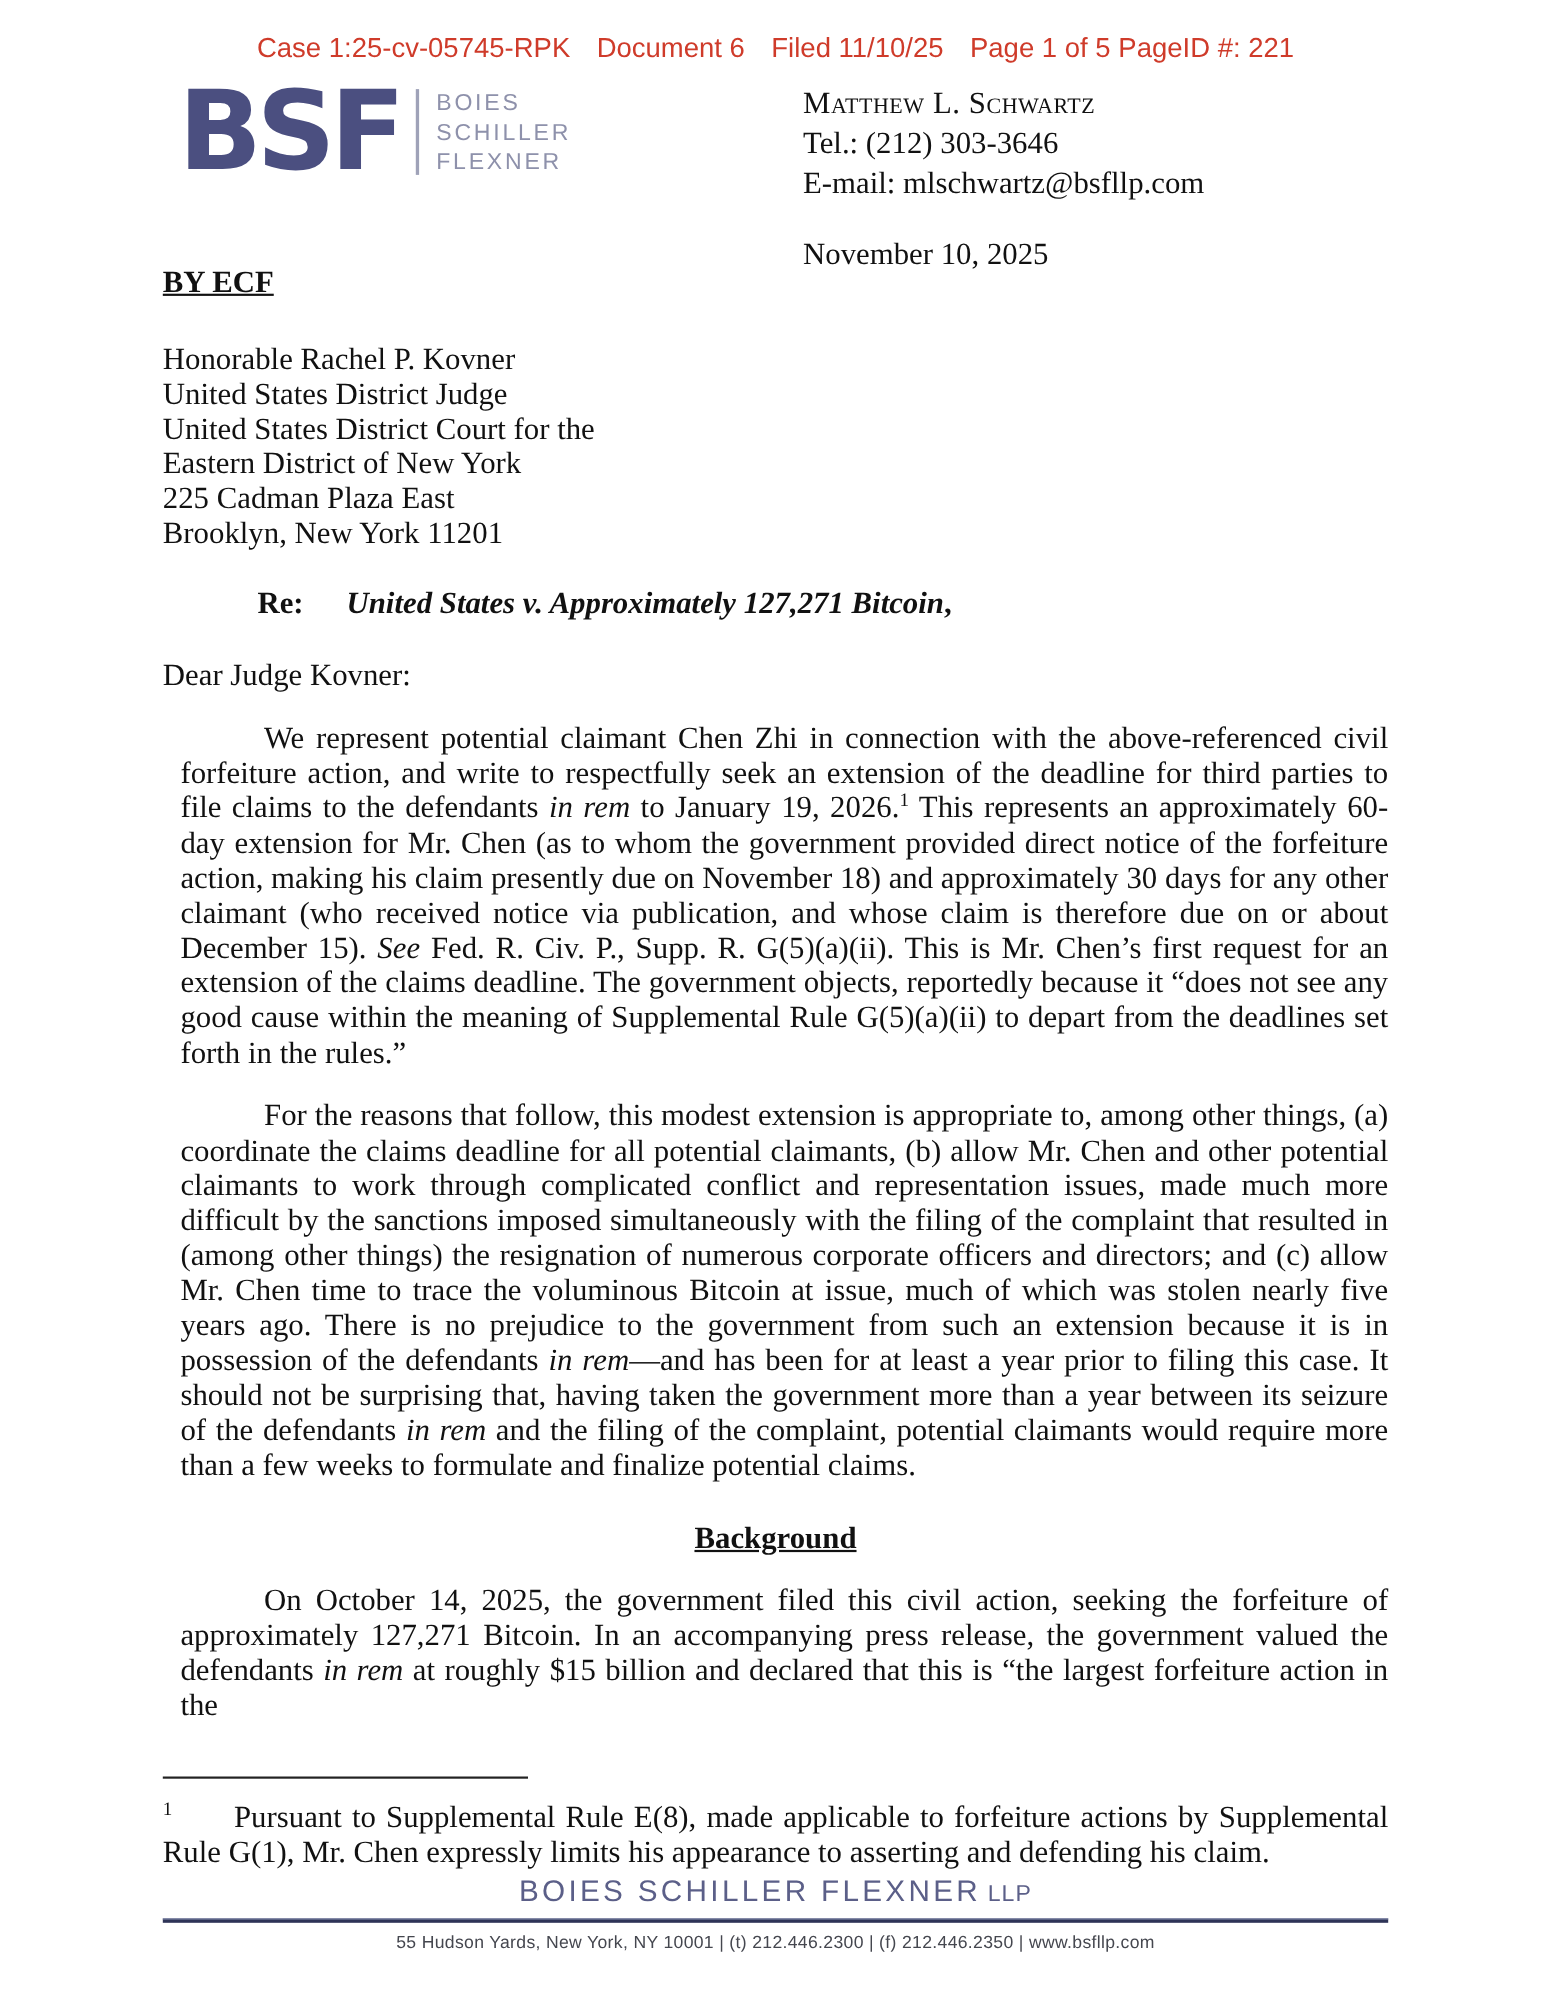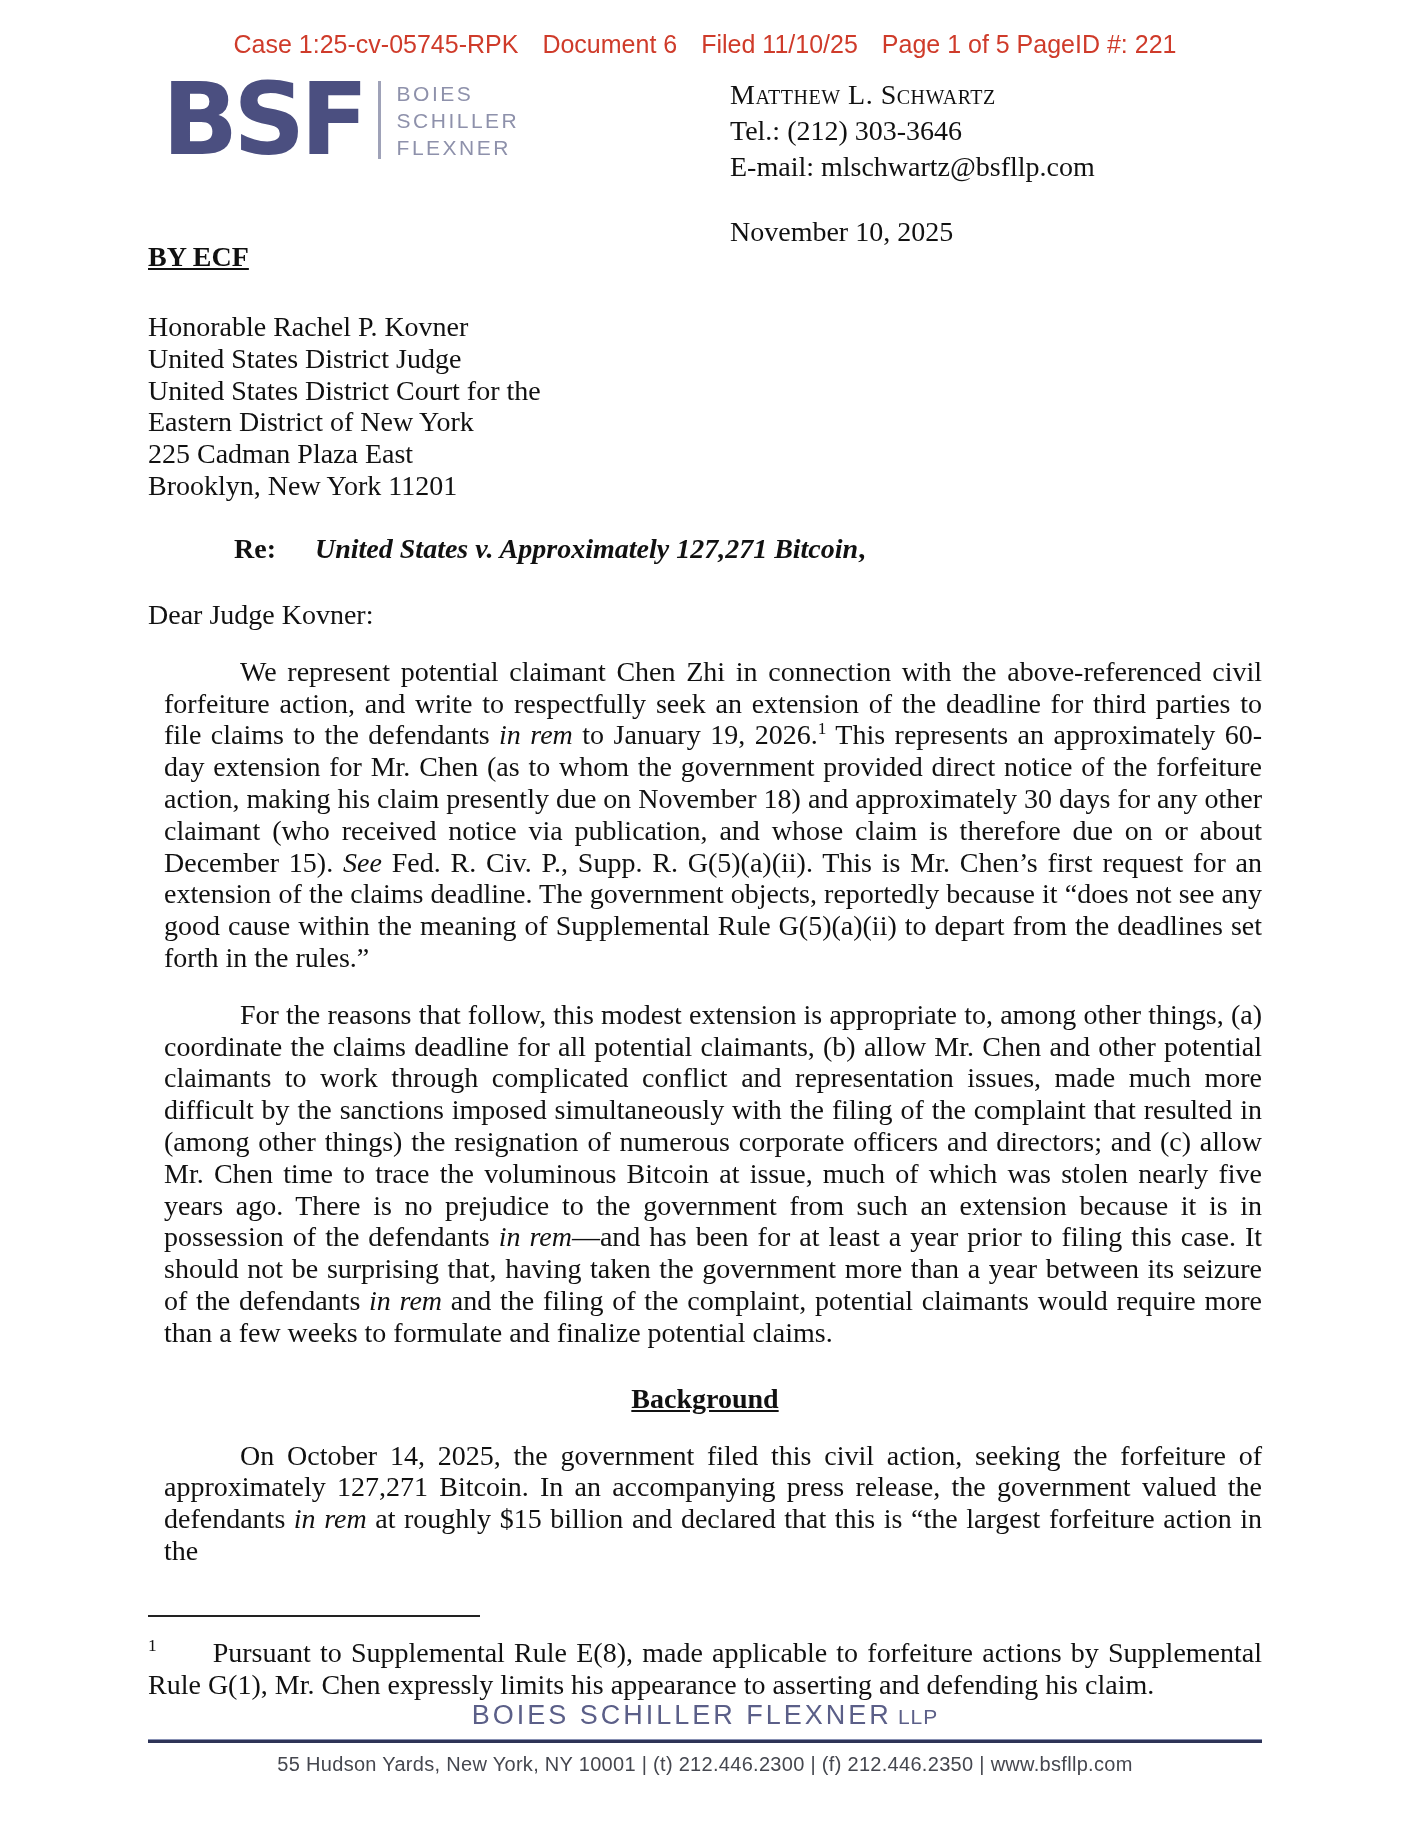--- a/index.html
+++ b/index.html
@@ -96,21 +96,21 @@
     letter-spacing: 3px;
     line-height: 30px;
     white-space: nowrap;
   }
   .footer-firm .llp { font-size: 21px; letter-spacing: 1px; margin-left: 6px; }
   .footer-rule { margin-top: 7px; height: 3px; background: #2e3457; border-top: 1px solid #8891b4; }
   .footer-contact {
     margin-top: 10px;
     text-align: center;
     font-family: "Liberation Sans", sans-serif;
-    font-size: 20px;
+    font-size: 16px;
     color: #45474f;
     letter-spacing: 0.3px;
   }
   i { font-style: italic; }
   b { font-weight: bold; }
 </style>
 </head>
 <body>
 
 <div class="page">

